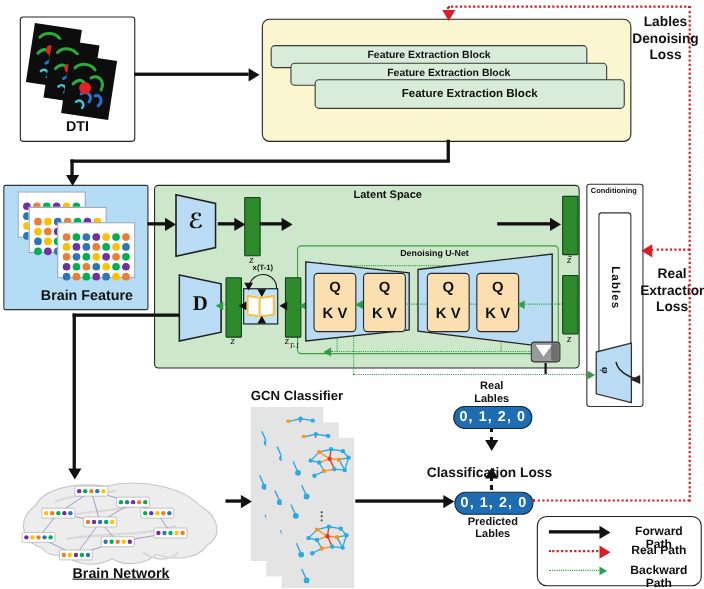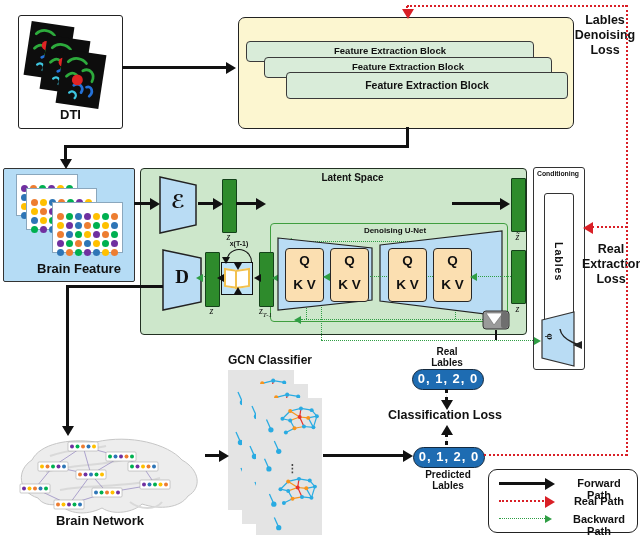--- a/index.html
+++ b/index.html
@@ -507,28 +507,28 @@
       <circle cx="59" cy="68.5" r="2" fill="#7030a0"></circle>
       <circle cx="64.5" cy="68.5" r="2" fill="#00b050"></circle>
       <circle cx="70" cy="68.5" r="2" fill="#2e75b6"></circle>
       <rect x="130" y="44" width="30" height="9" rx="1" fill="#fff" stroke="#aaa" stroke-width="0.6"></rect>
       <circle cx="134" cy="48.5" r="2" fill="#7030a0"></circle>
       <circle cx="139.5" cy="48.5" r="2" fill="#2e75b6"></circle>
       <circle cx="145" cy="48.5" r="2" fill="#00b050"></circle>
       <circle cx="150.5" cy="48.5" r="2" fill="#ffc000"></circle>
       <circle cx="156" cy="48.5" r="2" fill="#ed7d31"></circle>
     </svg>
-  <div class="abs bold ctr" style="left:25px;top:513px;width:150px;font-size:13px;">Brain Network</div>
+  <div class="abs bold ctr" style="left:35px;top:513px;width:150px;font-size:13px;text-decoration:underline;">Brain Network</div>
 
   <div class="abs small-lbl" style="left:405px;top:346px;width:84px;">
     <div>Real</div>
     <div>Lables</div>
   </div>
   <div class="pill" style="left:412px;top:369px;">0, 1, 2, 0</div>
-  <div class="abs loss-txt" style="left:383px;top:408px;width:124px;">Classification Loss</div>
+  <div class="abs loss-txt" style="left:383px;top:423px;width:124px;">Classification Loss</div>
   <div class="pill" style="left:413px;top:447px;">0, 1, 2, 0</div>
   <div class="abs small-lbl" style="left:405px;top:469px;width:86px;">
     <div>Predicted</div>
     <div>Lables</div>
   </div>
 
   <div class="abs legend">
     <div class="ln hl" style="left:10px;top:12px;width:48px;"></div>
     <div class="tr r" style="left:56px;top:7.5px;"></div>
     <div class="leg-lbl" style="top:7px;">Forward Path</div>

